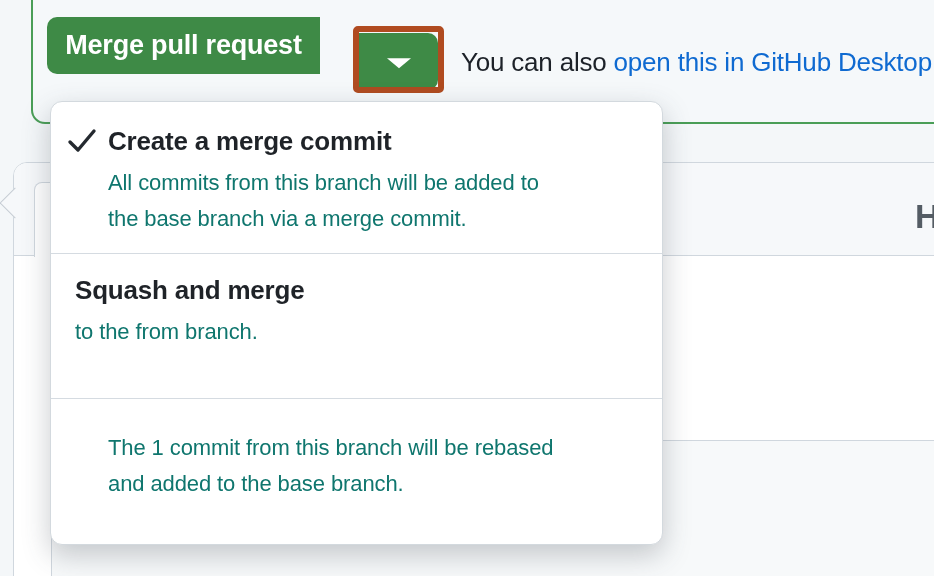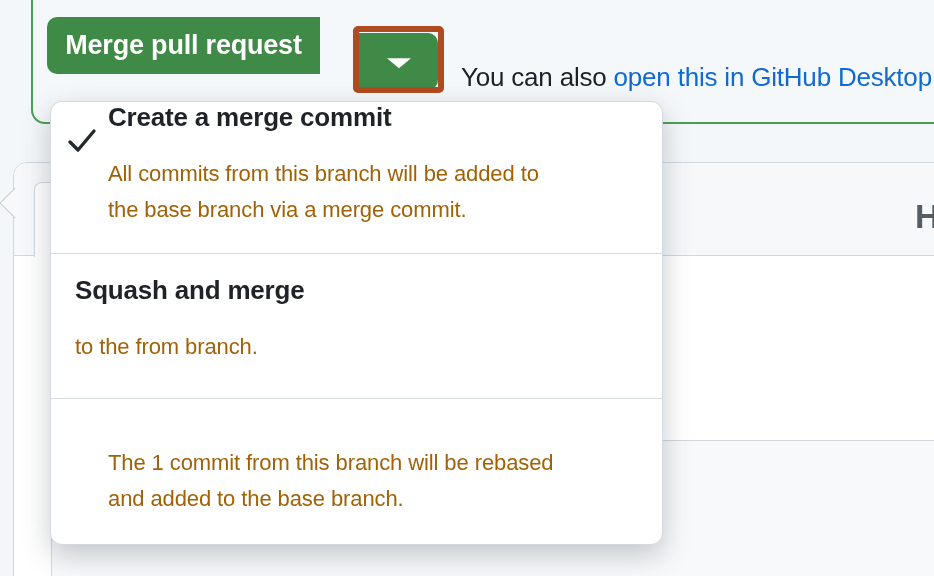--- a/index.html
+++ b/index.html
@@ -28,21 +28,21 @@
   .caret-down {
     position:absolute; left:50%; top:50%; transform:translate(-50%,-38%);
     width:0; height:0; border-left:12px solid transparent;
     border-right:12px solid transparent; border-top:10px solid #ffffff;
   }
   .highlight-rect {
     position:absolute; left:353px; top:26px; width:91px; height:67px;
     border:6px solid #b04b20; border-radius:5px; pointer-events:none;
   }
   .also-line {
-    position:absolute; left:461px; top:62px; font-size:26px; color:#1c2128;
+    position:absolute; left:461px; top:47px; font-size:26px; color:#1c2128;
     white-space:nowrap; letter-spacing:-0.2px;
   }
   .also-line a { color:#0f6ad1; text-decoration:none; cursor:pointer; }
   
   .comment-card {
     position:absolute; left:13px; top:162px; width:950px; height:480px;
     background:#ffffff; border:1.5px solid #d0d7de; border-radius:14px;
   }
   .card-header {
     position:absolute; left:0; top:0; width:100%; height:93px;
@@ -68,29 +68,29 @@
     background:#f7f9fa; border:1.5px solid #d0d7de; border-radius:8px;
   }
   
   .dropdown {
     position:absolute; left:50px; top:101px; width:613px; height:444px;
     background:#ffffff; border:1px solid #d3d9de; border-radius:12px;
     box-shadow:0 10px 28px rgba(60,70,80,0.28);
   }
   .menu-item { position:relative; padding-left:57px; padding-right:14px; }
   .menu-item.sep { border-bottom:1.5px solid #d5dbe1; }
-  .mi-1 { height:152px; }
+  .mi-1 { height:152px; padding-top:24px; }
   .mi-2 { height:145px; padding-top:21px;padding-left:24px; }
   .mi-3 { height:147px; padding-top:23px; }
   .mi-title {
     font-size:26px; font-weight:700; color:#1f2328; letter-spacing:-0.2px;
     white-space:nowrap;
   }
   .mi-desc {
-    margin-top:23px; font-size:22px; line-height:36px; color:#a16207;
+    margin-top:8px; font-size:22px; line-height:36px; color:#0f766e;
     letter-spacing:-0.1px; white-space:nowrap;
   }
   .check-icon { position:absolute; left:16px; top:25px; width:30px; height:28px; }
 </style>
 </head>
 <body>
 
 <div class="page">
 
   <div class="merge-box"></div>

